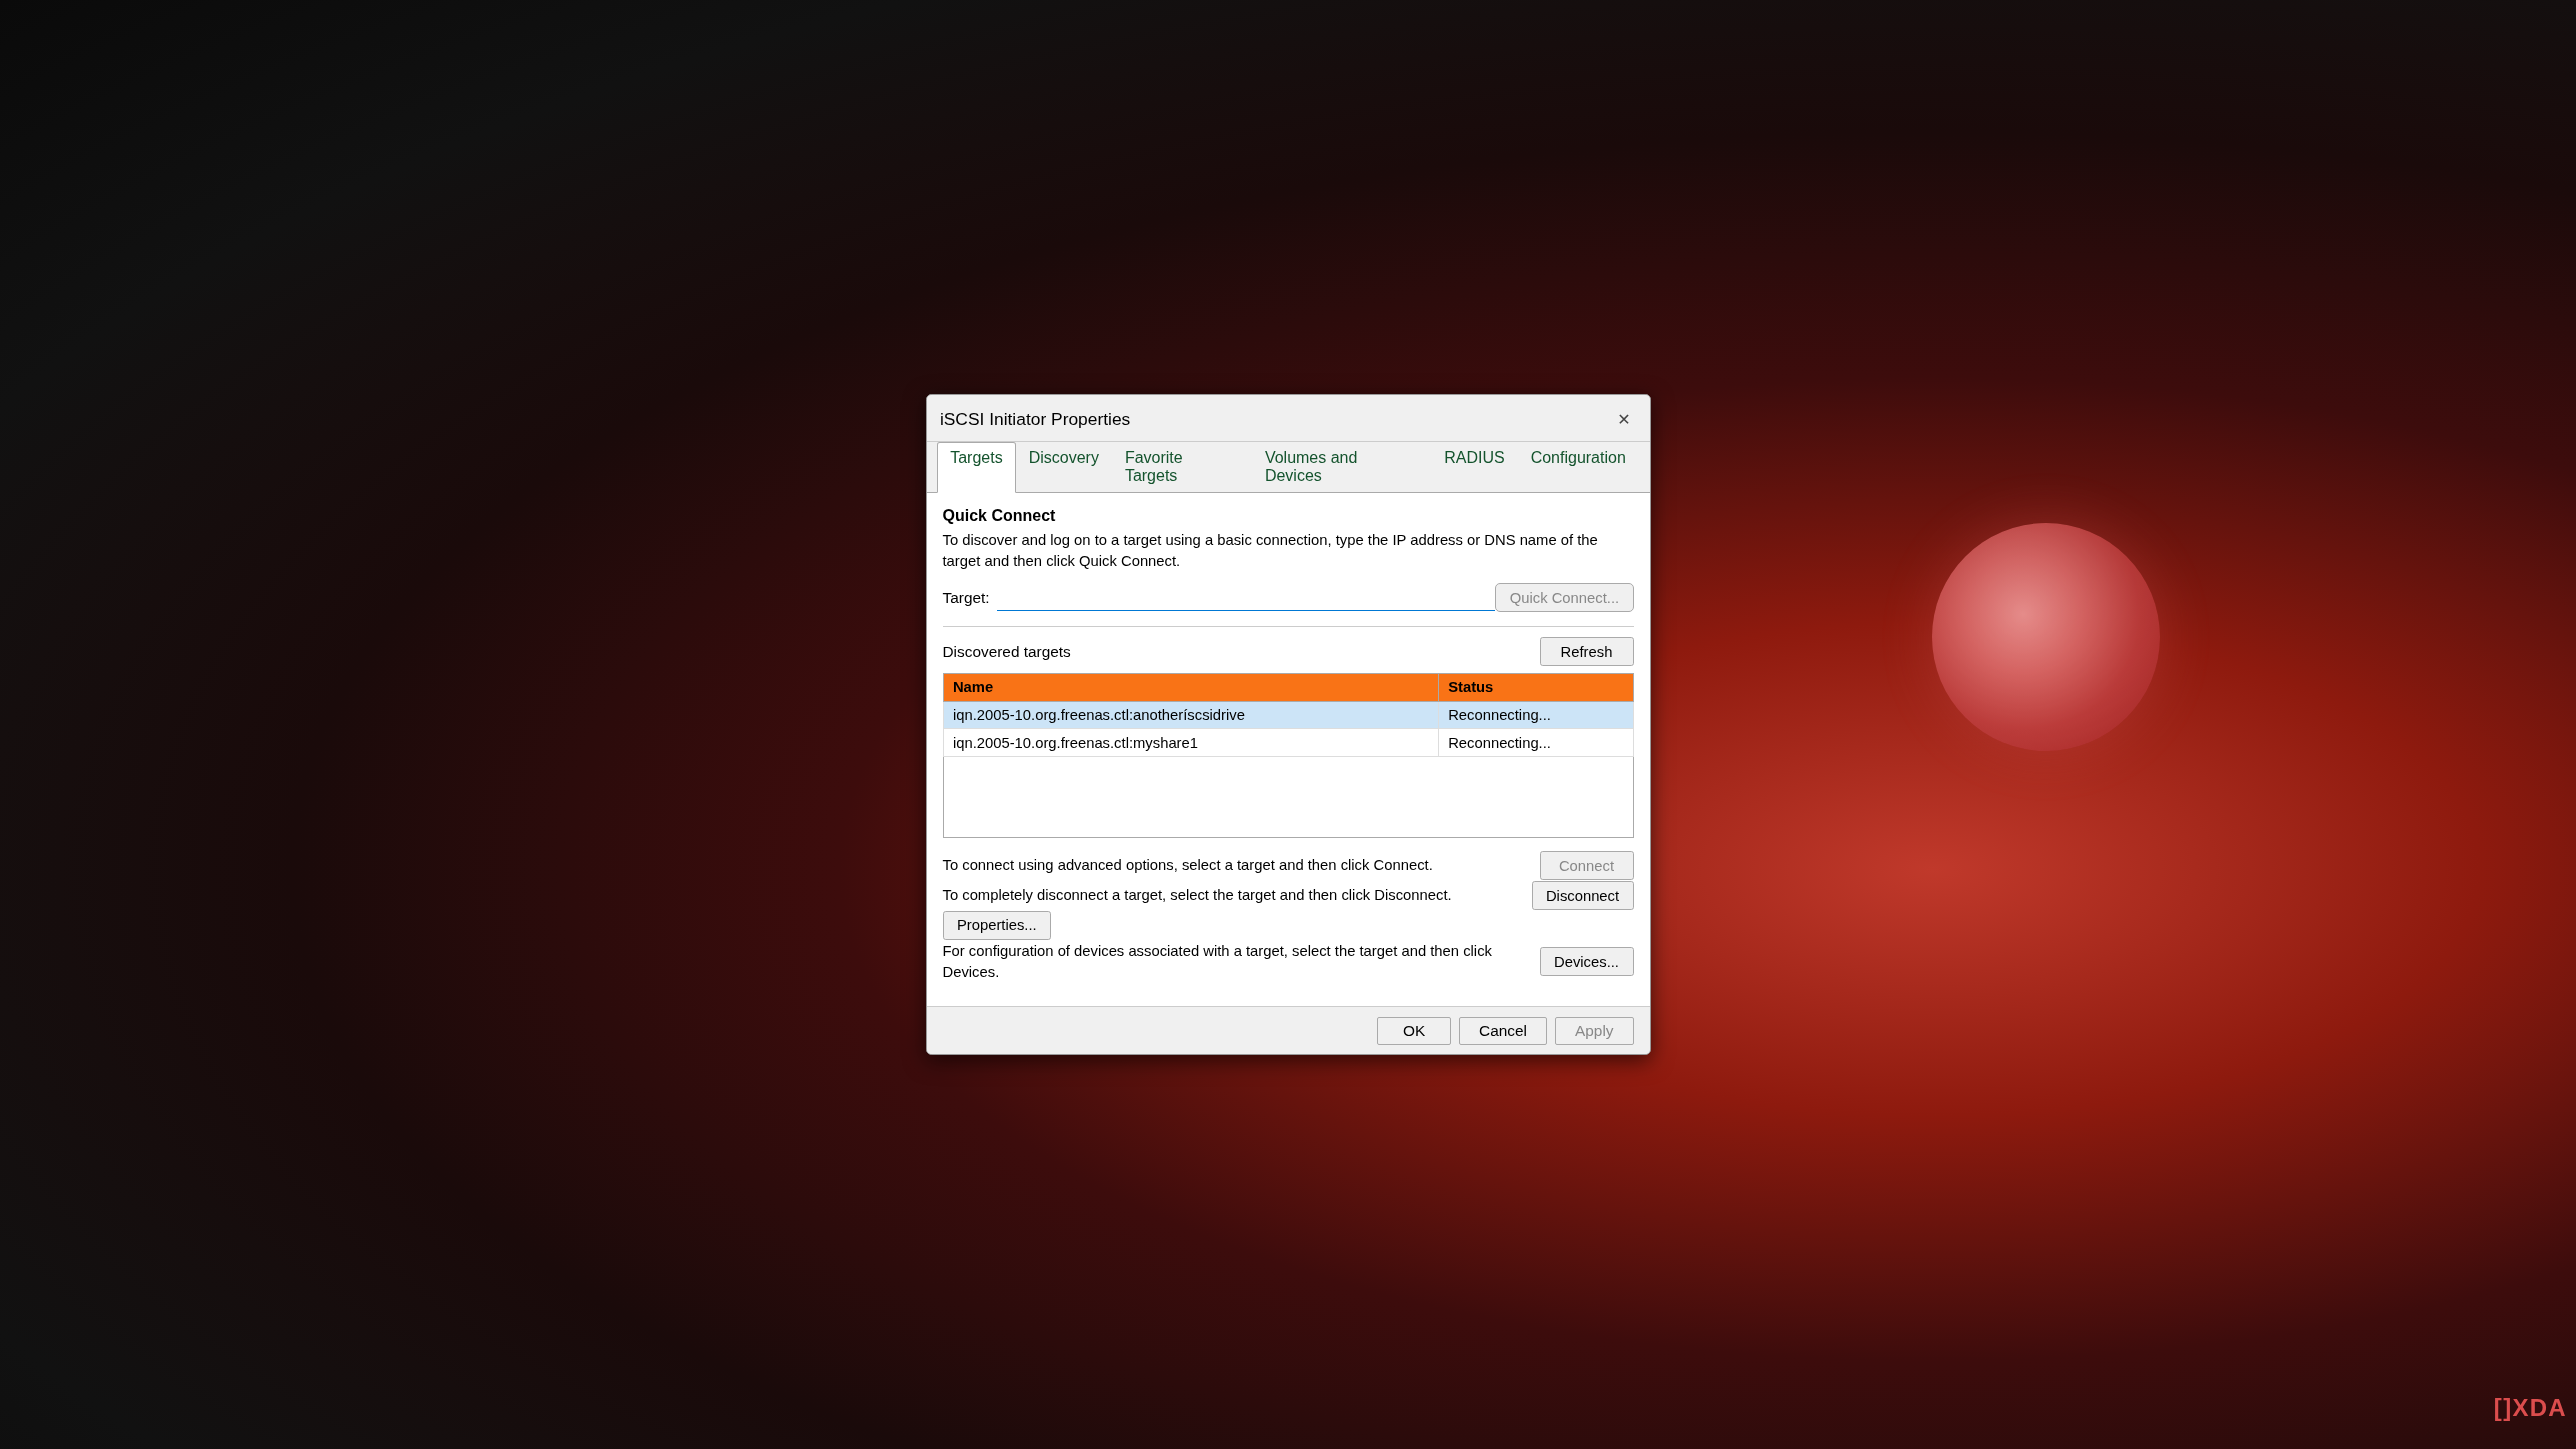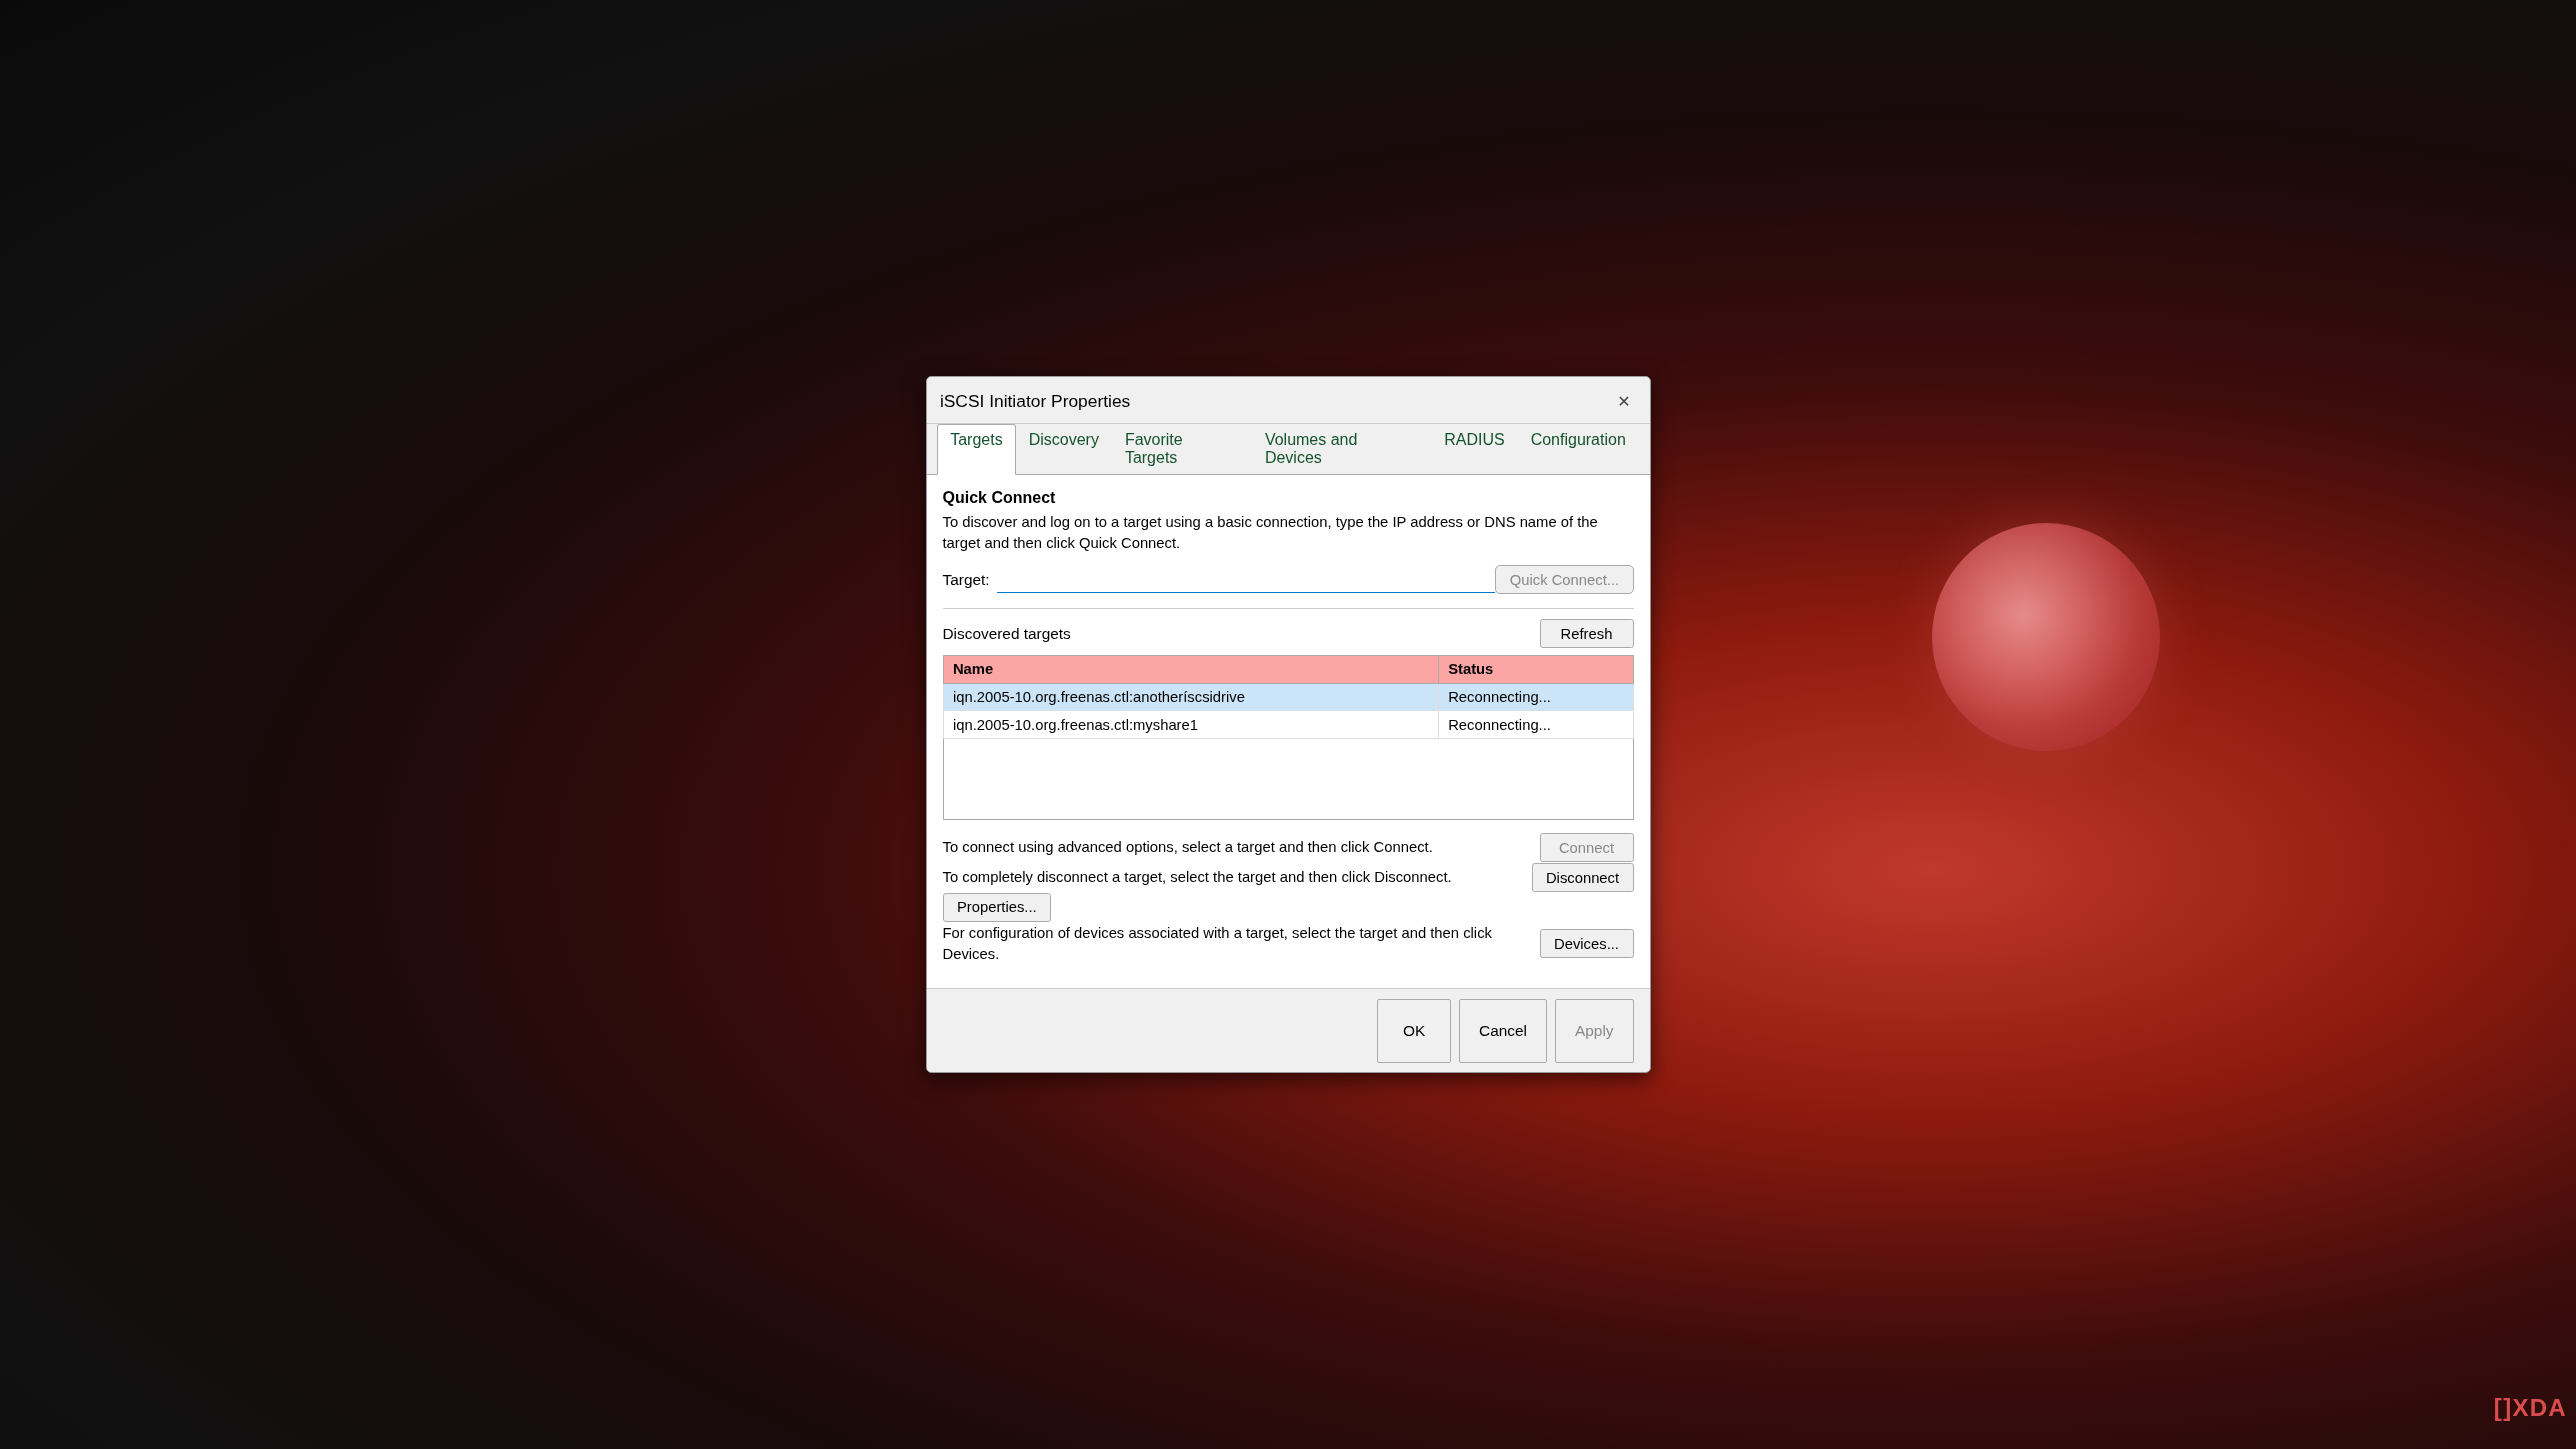--- a/index.html
+++ b/index.html
@@ -193,21 +193,21 @@
 
     
     .targets-table {
       width: 100%;
       border: 0.7px solid #aaa;
       border-collapse: collapse;
       margin-bottom: 13.4px;
     }
 
     .targets-table th {
-      background: #fca5a5;
+      background: #f97316;
       border: 0.7px solid #aaa;
       padding: 5.4px 9.4px;
       font-size: 14.8px;
       font-weight: 600;
       text-align: left;
       color: #000;
     }
 
     .targets-table td {
       border: 0.7px solid #ddd;
@@ -256,21 +256,21 @@
       background: #f0f0f0;
       border-top: 0.7px solid #ccc;
       border-radius: 0 0 5.4px 5.4px;
       padding: 9.4px 16px;
       display: flex;
       justify-content: flex-end;
       gap: 8px;
     }
 
     .footer-btn {
-      padding: 22px 19px;
+      padding: 4px 19px;
       font-size: 15.4px;
       background: #f0f0f0;
       border: 0.7px solid #aaa;
       border-radius: 2px;
       cursor: pointer;
       color: #000;
       min-width: 74px;
     }
     .footer-btn:disabled { color: #888; cursor: default; }
 

